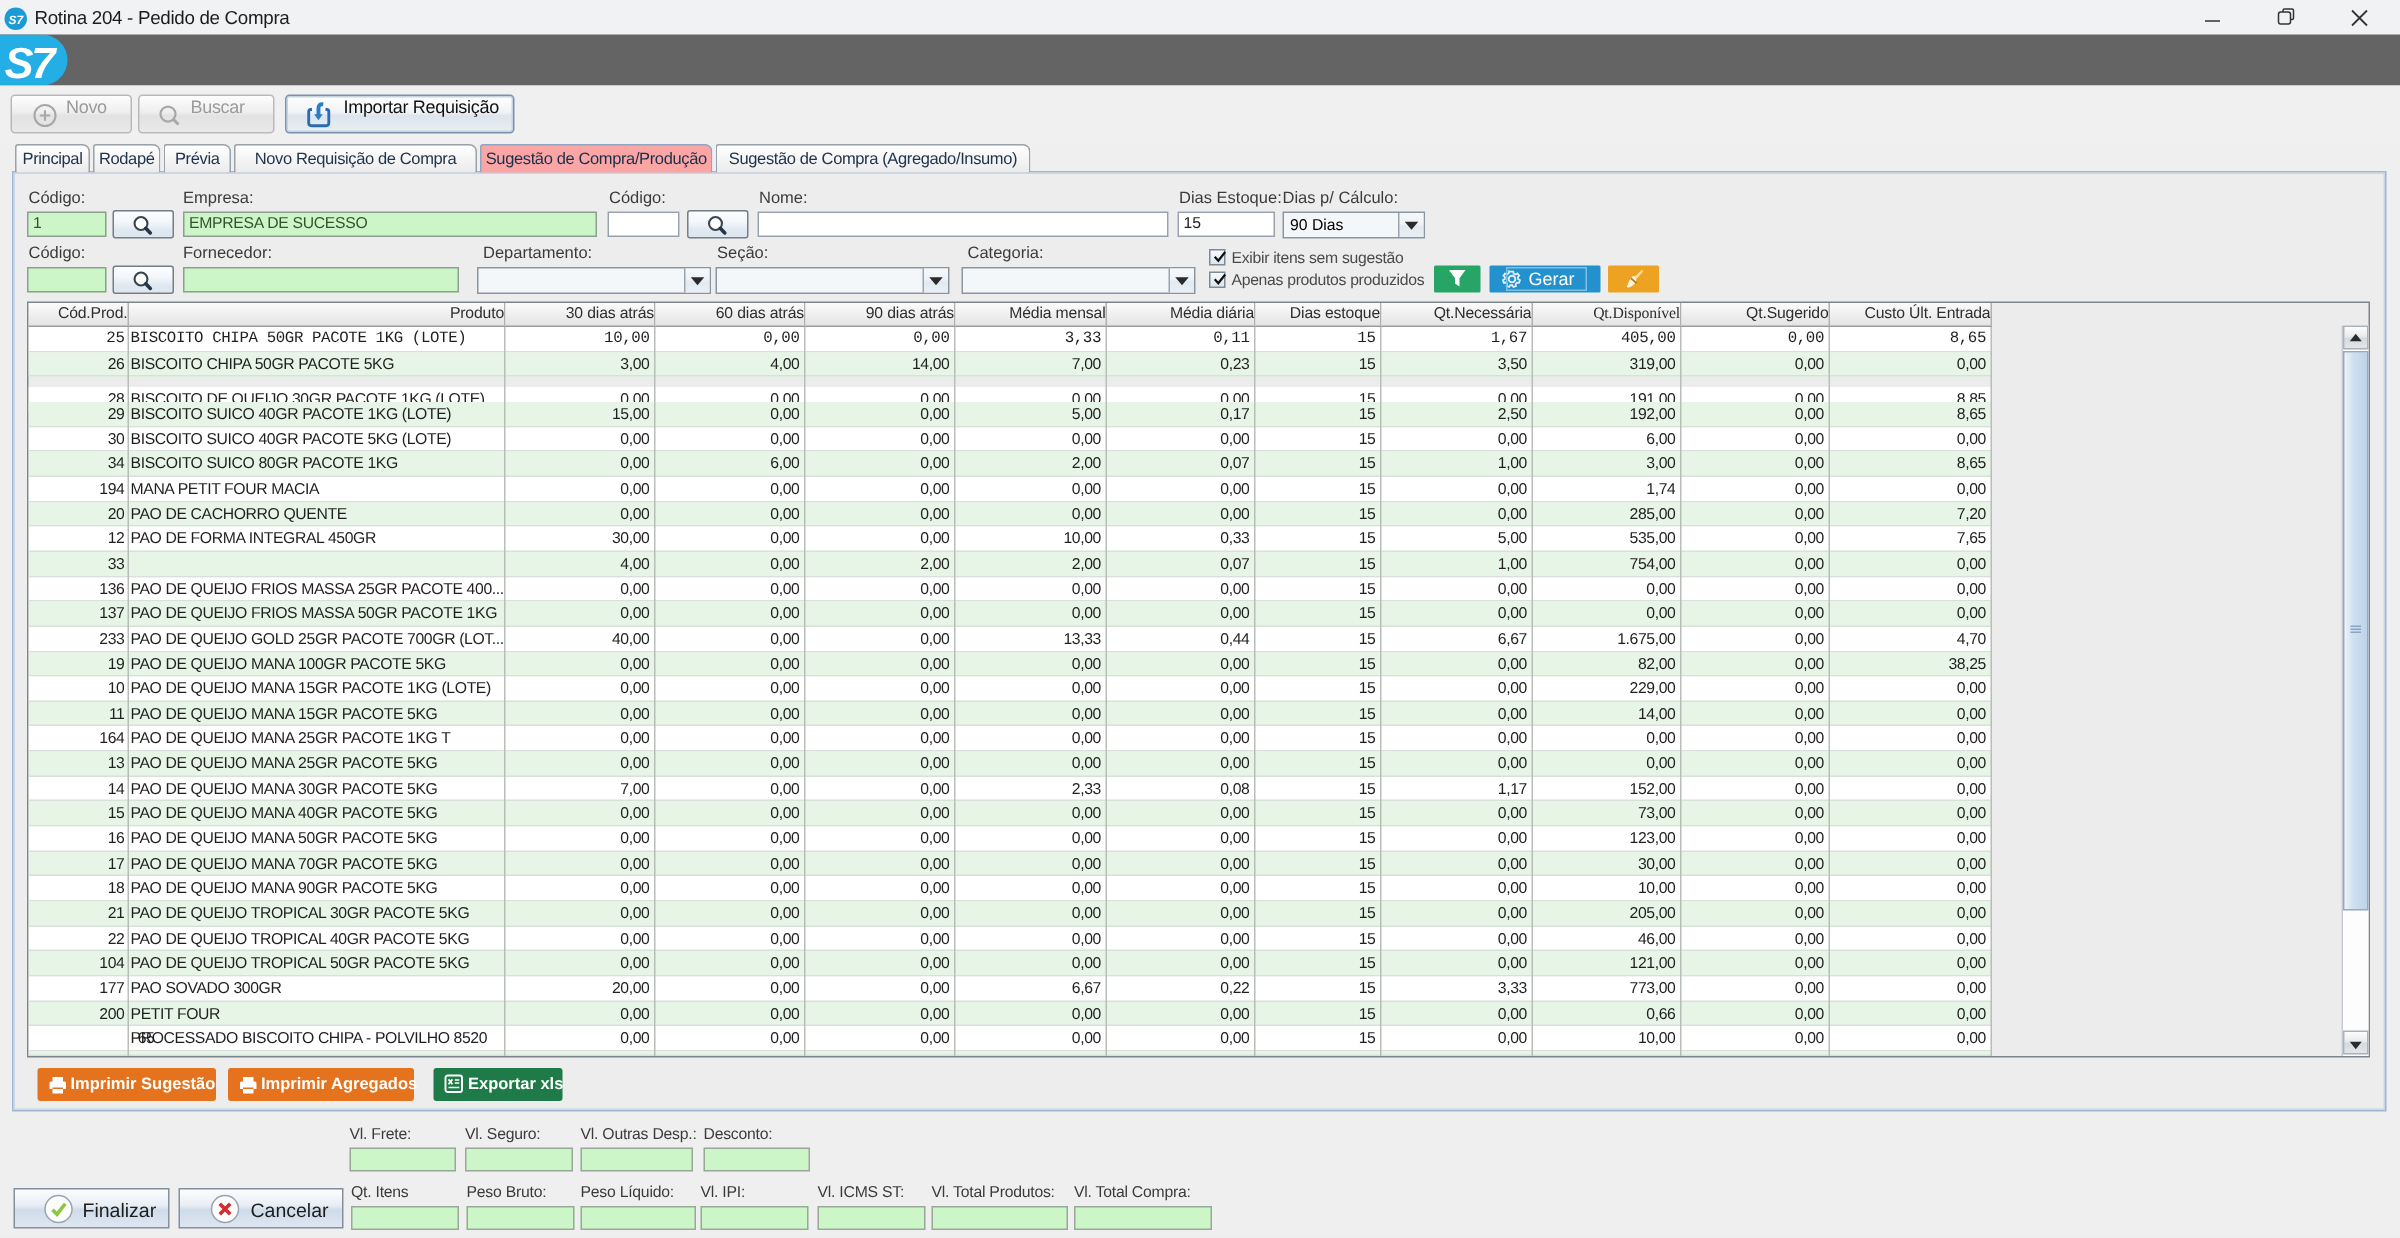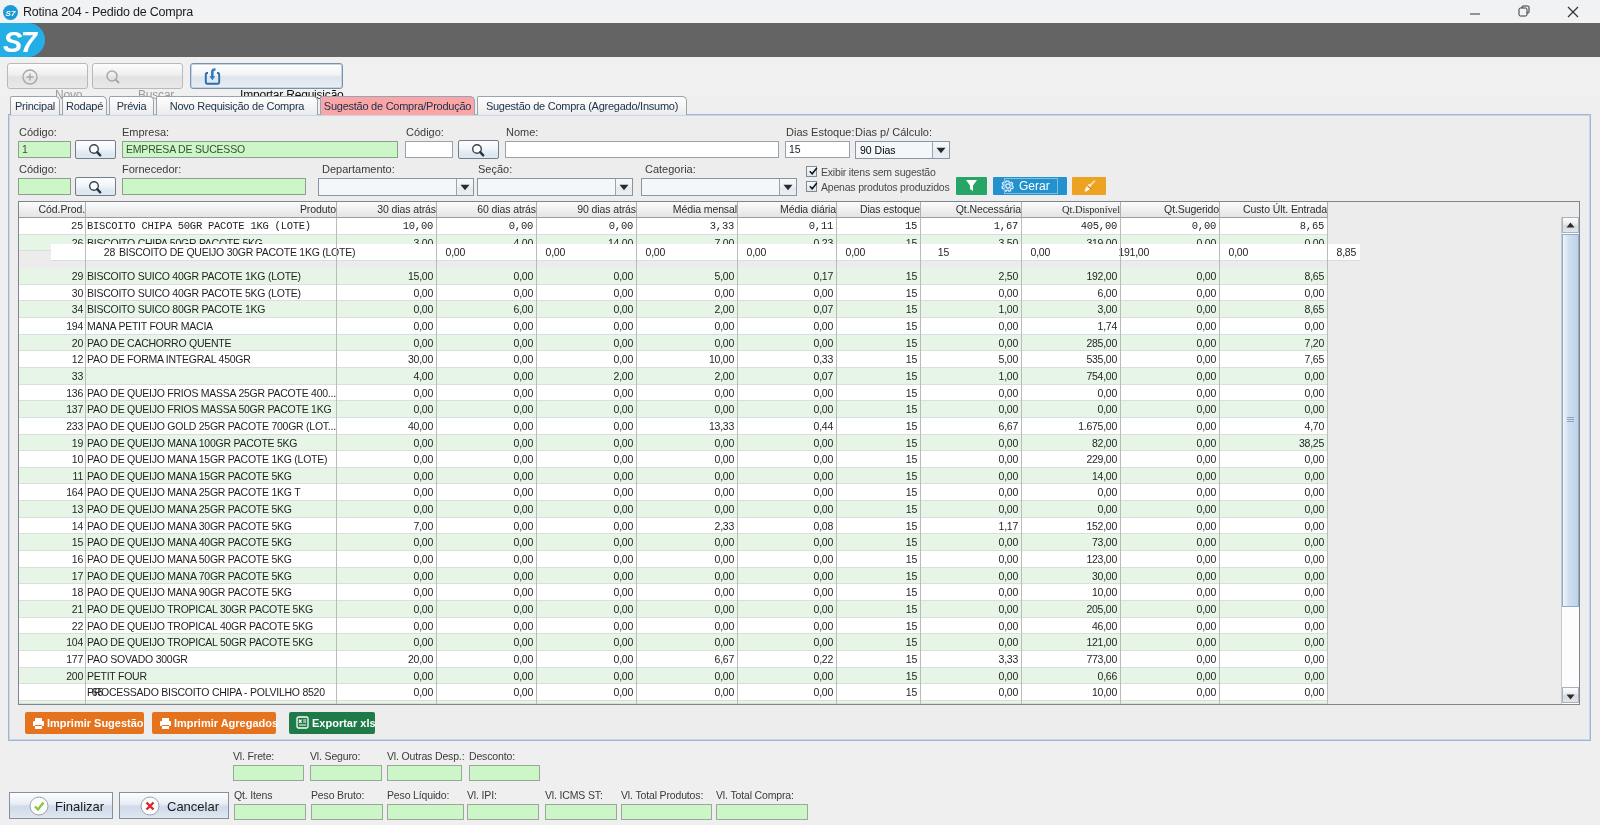--- a/index.html
+++ b/index.html
@@ -14,21 +14,21 @@
 .winbtn { top:0px; height:23px; width:34px; text-align:center; }
 
 
 #band { left:0; top:23px; width:1600px; height:34px; background:#646464; }
 #logo { left:0; top:23px; width:60px; height:34px; }
 
 
 #toolbar { left:0; top:57px; width:1600px; height:39px; background:#f0f0f0; }
 .tbtn { top:63px; height:26px; border:1px solid #b9b9b9; border-radius:3px; white-space:nowrap;
   background:linear-gradient(#fdfdfd,#eeeeee 45%,#e2e2e2 55%,#e9e9e9); font-size:12px; letter-spacing:-0.2px; color:#9b9b9b; }
-.tbtn .lbl { position:absolute; top:24px; white-space:nowrap;margin-left:11px; }
+.tbtn .lbl { position:absolute; top:0; white-space:nowrap; }
 #btnimp { border:1px solid #7a92ad; background:linear-gradient(#ffffff,#f0f3f6 45%,#dde4ec 55%,#e9eef4); color:#111;
   box-shadow:0 0 0 1px #c6d4e2 inset; }
 
 
 .tab { top:96px; height:19px; border:1px solid #9aa2ac; border-bottom:none; border-radius:2px 5px 0 0;
   background:linear-gradient(#ffffff,#ebebeb); font-size:11px; letter-spacing:-0.25px; color:#20344c; text-align:center; line-height:18px;
   white-space:nowrap; overflow:hidden; z-index:3; }
 .tabsel { background:#fca5a5; border-color:#8fa6c2; color:#16304e; }
 
 
@@ -281,21 +281,21 @@
       <span class="cr" style="left:418px; width:96px;">4,00</span>
       <span class="cr" style="left:518px; width:96px;">14,00</span>
       <span class="cr" style="left:618px; width:97px;">7,00</span>
       <span class="cr" style="left:719px; width:95px;">0,23</span>
       <span class="cr" style="left:818px; width:80px;">15</span>
       <span class="cr" style="left:902px; width:97px;">3,50</span>
       <span class="cr" style="left:1003px; width:95px;">319,00</span>
       <span class="cr" style="left:1102px; width:95px;">0,00</span>
       <span class="cr" style="left:1201px; width:104px;">0,00</span>
     </div>
-<div class="row w" style="top:42px;margin-left:32px;">
+<div class="row w" style="top:56px;">
       <span class="cr" style="left:0px; width:64px;">28</span>
       <span class="cl" style="left:68px; width:249px;">BISCOITO DE QUEIJO 30GR PACOTE 1KG (LOTE)</span>
       <span class="cr" style="left:318px; width:96px;">0,00</span>
       <span class="cr" style="left:418px; width:96px;">0,00</span>
       <span class="cr" style="left:518px; width:96px;">0,00</span>
       <span class="cr" style="left:618px; width:97px;">0,00</span>
       <span class="cr" style="left:719px; width:95px;">0,00</span>
       <span class="cr" style="left:818px; width:80px;">15</span>
       <span class="cr" style="left:902px; width:97px;">0,00</span>
       <span class="cr" style="left:1003px; width:95px;">191,00</span>

